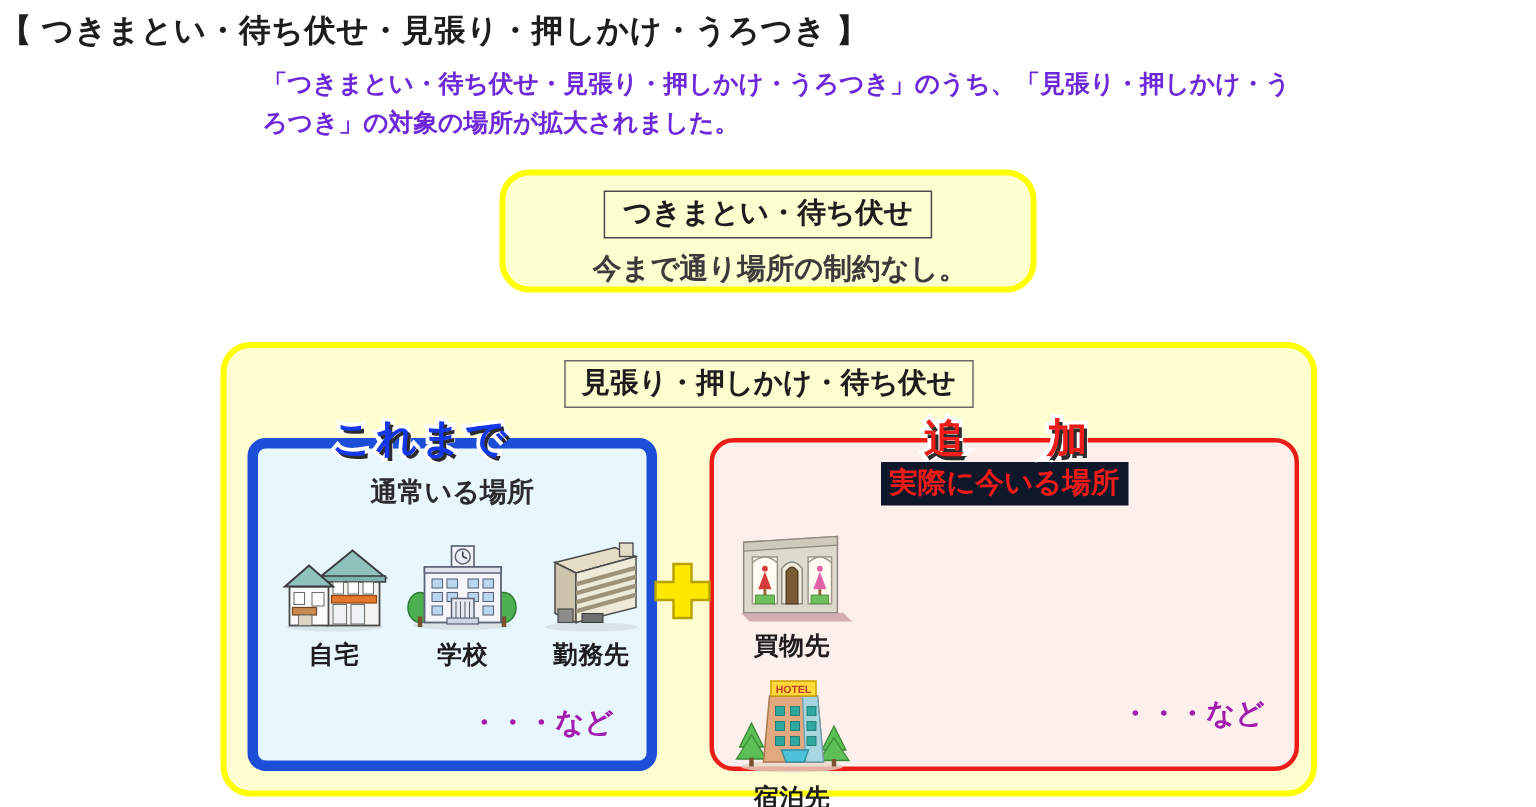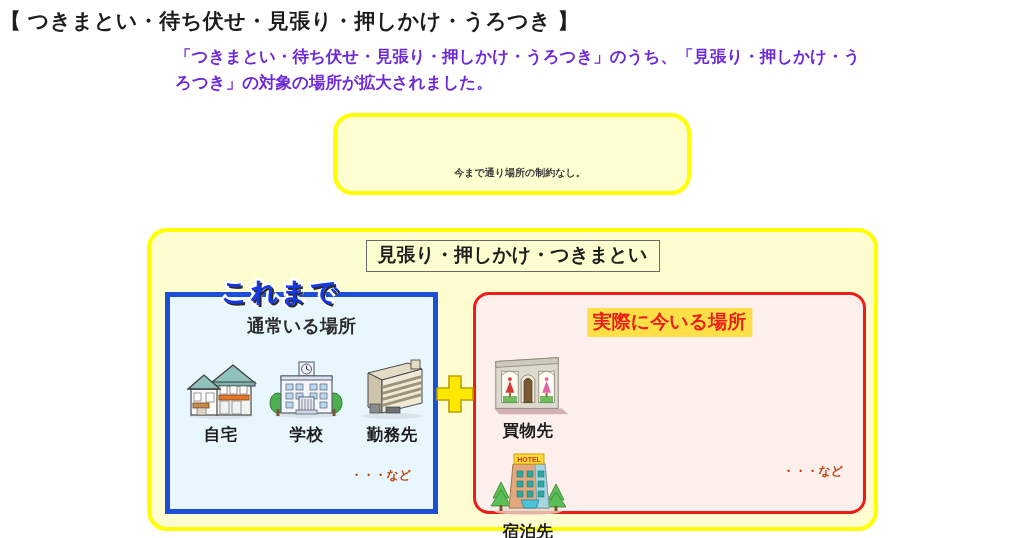--- a/index.html
+++ b/index.html
@@ -68,21 +68,21 @@
     color: #1d1d1d;
     white-space: nowrap;
     background: transparent;
   }
   #tsukimatoi-note {
     position: absolute;
     left: 0;
     right: 0;
     top: 49px;
     text-align: center;
-    font-size: 10px;
+    font-size: 19px;
     font-weight: bold;
     color: #3b3b3b;
     padding-left: 16px;
   }
 
   
   #panel-mihari {
     position: absolute;
     left: 147px;
     top: 228px;
@@ -107,22 +107,22 @@
   }
 
   
   #box-before {
     position: absolute;
     left: 14px;
     top: 60px;
     width: 273px;
     height: 222px;
     background: #e8f6fd;
-    border: 5px solid #1d4ed8;
-    border-radius: 0;
+    border: 7px solid #1d4ed8;
+    border-radius: 12px;
     box-sizing: border-box;
   }
   #box-added {
     position: absolute;
     left: 322px;
     top: 60px;
     width: 393px;
     height: 222px;
     background: #fdf0ec;
     border: 3px solid #ee1c18;
@@ -170,21 +170,21 @@
     color: #2b2b2b;
   }
   #added-heading {
     position: absolute;
     left: 50%;
     transform: translateX(-50%);
     top: 13px;
     font-size: 19px;
     font-weight: bold;
     color: #ee1c18;
-    background: #fde047;
+    background: #0f172a;
     padding: 1px 6px 2px 6px;
     white-space: nowrap;
   }
 
   
   .icon-row {
     position: absolute;
     display: flex;
   }
   #icons-before {
@@ -212,23 +212,23 @@
   }
   .icon-label {
     margin-top: 3px;
     font-size: 16.5px;
     font-weight: bold;
     color: #1d1d1d;
     letter-spacing: 0.5px;
   }
   .etc-text {
     position: absolute;
-    font-size: 12px;
-    font-weight: bold;
-    color: #c2410c;
+    font-size: 19px;
+    font-weight: bold;
+    color: #a21caf;
     margin-left: 18px;
   }
   #etc-before {
     right: 22px;
     top: 170px;
   }
   #etc-added {
     right: 20px;
     top: 168px;
   }
@@ -256,26 +256,27 @@
 </style>
 </head>
 <body>
 
 <div id="heading-block">
   <div id="main-title">【 つきまとい・待ち伏せ・見張り・押しかけ・うろつき 】</div>
   <div id="lead-paragraph">「つきまとい・待ち伏せ・見張り・押しかけ・うろつき」のうち、「見張り・押しかけ・うろつき」の対象の場所が拡大されました。</div>
 </div>
 
 <div id="panel-tsukimatoi" class="rounded-panel">
+  <div id="tsukimatoi-title-box">つきまとい・待ち伏せ</div>
   <div id="tsukimatoi-note">今まで通り場所の制約なし。</div>
 </div>
 
 <div id="panel-mihari" class="rounded-panel">
 
-  <div id="mihari-title-box">見張り・押しかけ・つきまとい</div>
+  <div id="mihari-title-box">見張り・押しかけ・待ち伏せ</div>
 
   <div id="box-before">
     <div id="before-heading">通常いる場所</div>
 
     <div id="icons-before" class="icon-row">
 
       <div class="icon-cell">
         <div class="icon-art">
           <svg width="72" height="66" viewBox="0 0 72 66">
             <ellipse cx="36" cy="61" rx="32" ry="3" fill="#cfd8dc" opacity="0.6"></ellipse>
@@ -479,14 +480,15 @@
         </div>
         <div class="icon-label">旅行先</div>
       </div>
 
     </div>
 
     <div id="etc-added" class="etc-text">・・・など</div>
   </div>
 
   <div id="label-before" class="wordart">これまで</div>
+  <div id="label-added" class="wordart">追　加</div>
 
 </div>
 
 </body></html>

